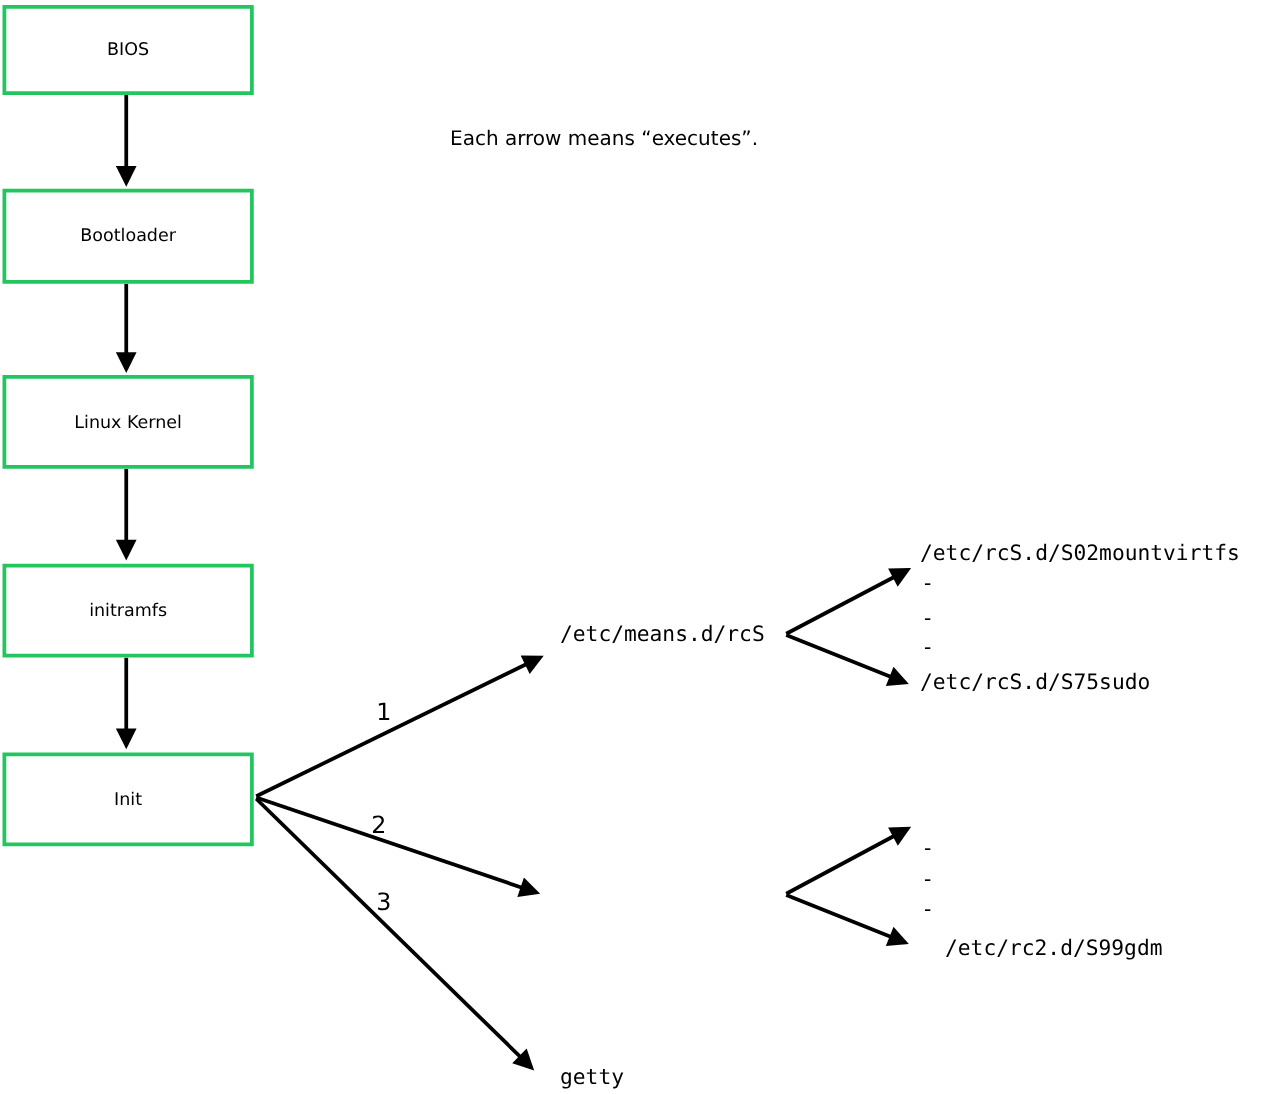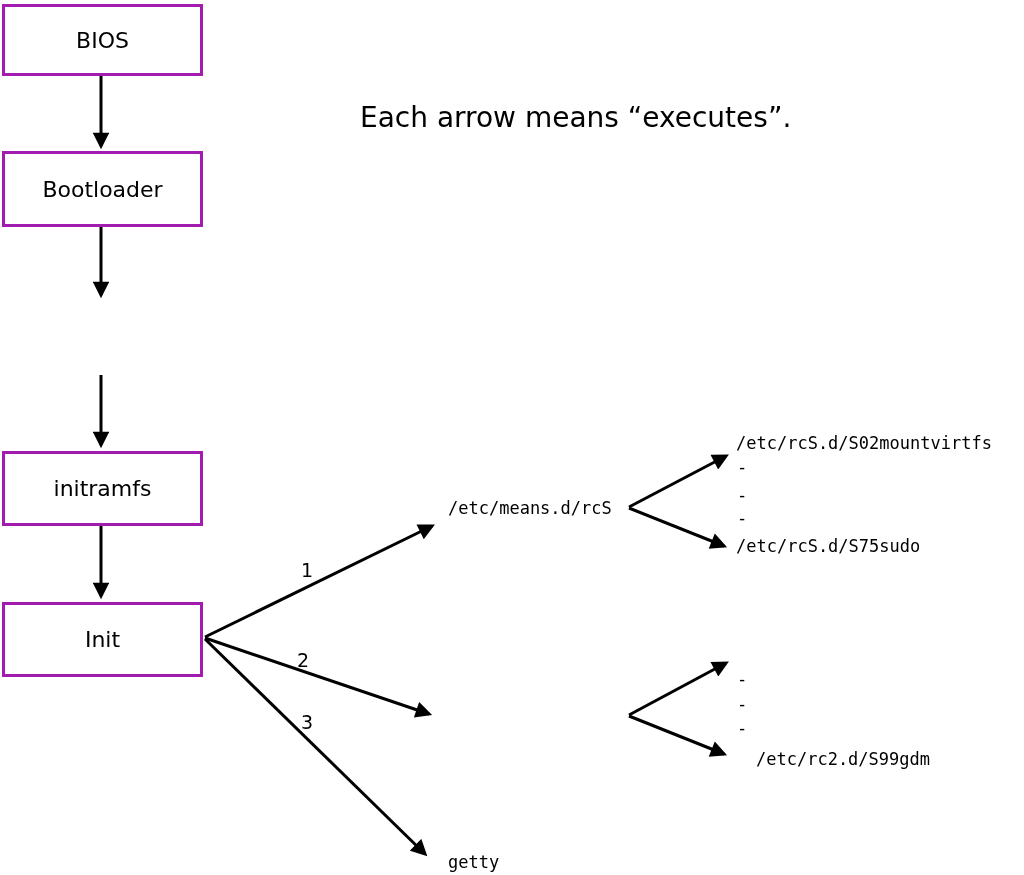--- a/index.html
+++ b/index.html
@@ -23,30 +23,30 @@
   }
   .arrows-layer line {
     stroke: #000000;
     stroke-width: 3;
   }
   .node {
     position: absolute;
     left: 2px;
     width: 201px;
     box-sizing: border-box;
-    border: 3px solid #a21caf;
+    border: 3px solid #22c55e;
     background: #ffffff;
     display: flex;
     align-items: center;
     justify-content: center;
-    font-size: 22px;
+    font-size: 14px;
   }
   .note {
     position: absolute;
-    font-size: 28px;
+    font-size: 16px;
     white-space: nowrap;
     text-align: center;
   }
   .edge-num {
     position: absolute;
     font-size: 19px;
     white-space: nowrap;
   }
   .mono {
     position: absolute;
@@ -83,20 +83,23 @@
     <line x1="629" y1="715" x2="726" y2="663" marker-end="url(#ah)"></line>
     <line x1="629" y1="716" x2="724" y2="754" marker-end="url(#ah)"></line>
   </svg>
 
   <div class="node" style="top:4px; height:72px;">
     <span>BIOS</span>
   </div>
   <div class="node" style="top:151px; height:76px;">
     <span>Bootloader</span>
   </div>
+  <div class="node" style="top:300px; height:75px;">
+    <span>Linux Kernel</span>
+  </div>
   <div class="node" style="top:451px; height:75px;">
     <span>initramfs</span>
   </div>
   <div class="node" style="top:602px; height:75px;">
     <span>Init</span>
   </div>
 
   <div class="note" style="left:360px; top:101px;">Each arrow means “executes”.</div>
 
   <div class="edge-num" style="left:301px; top:559px;">1</div>

